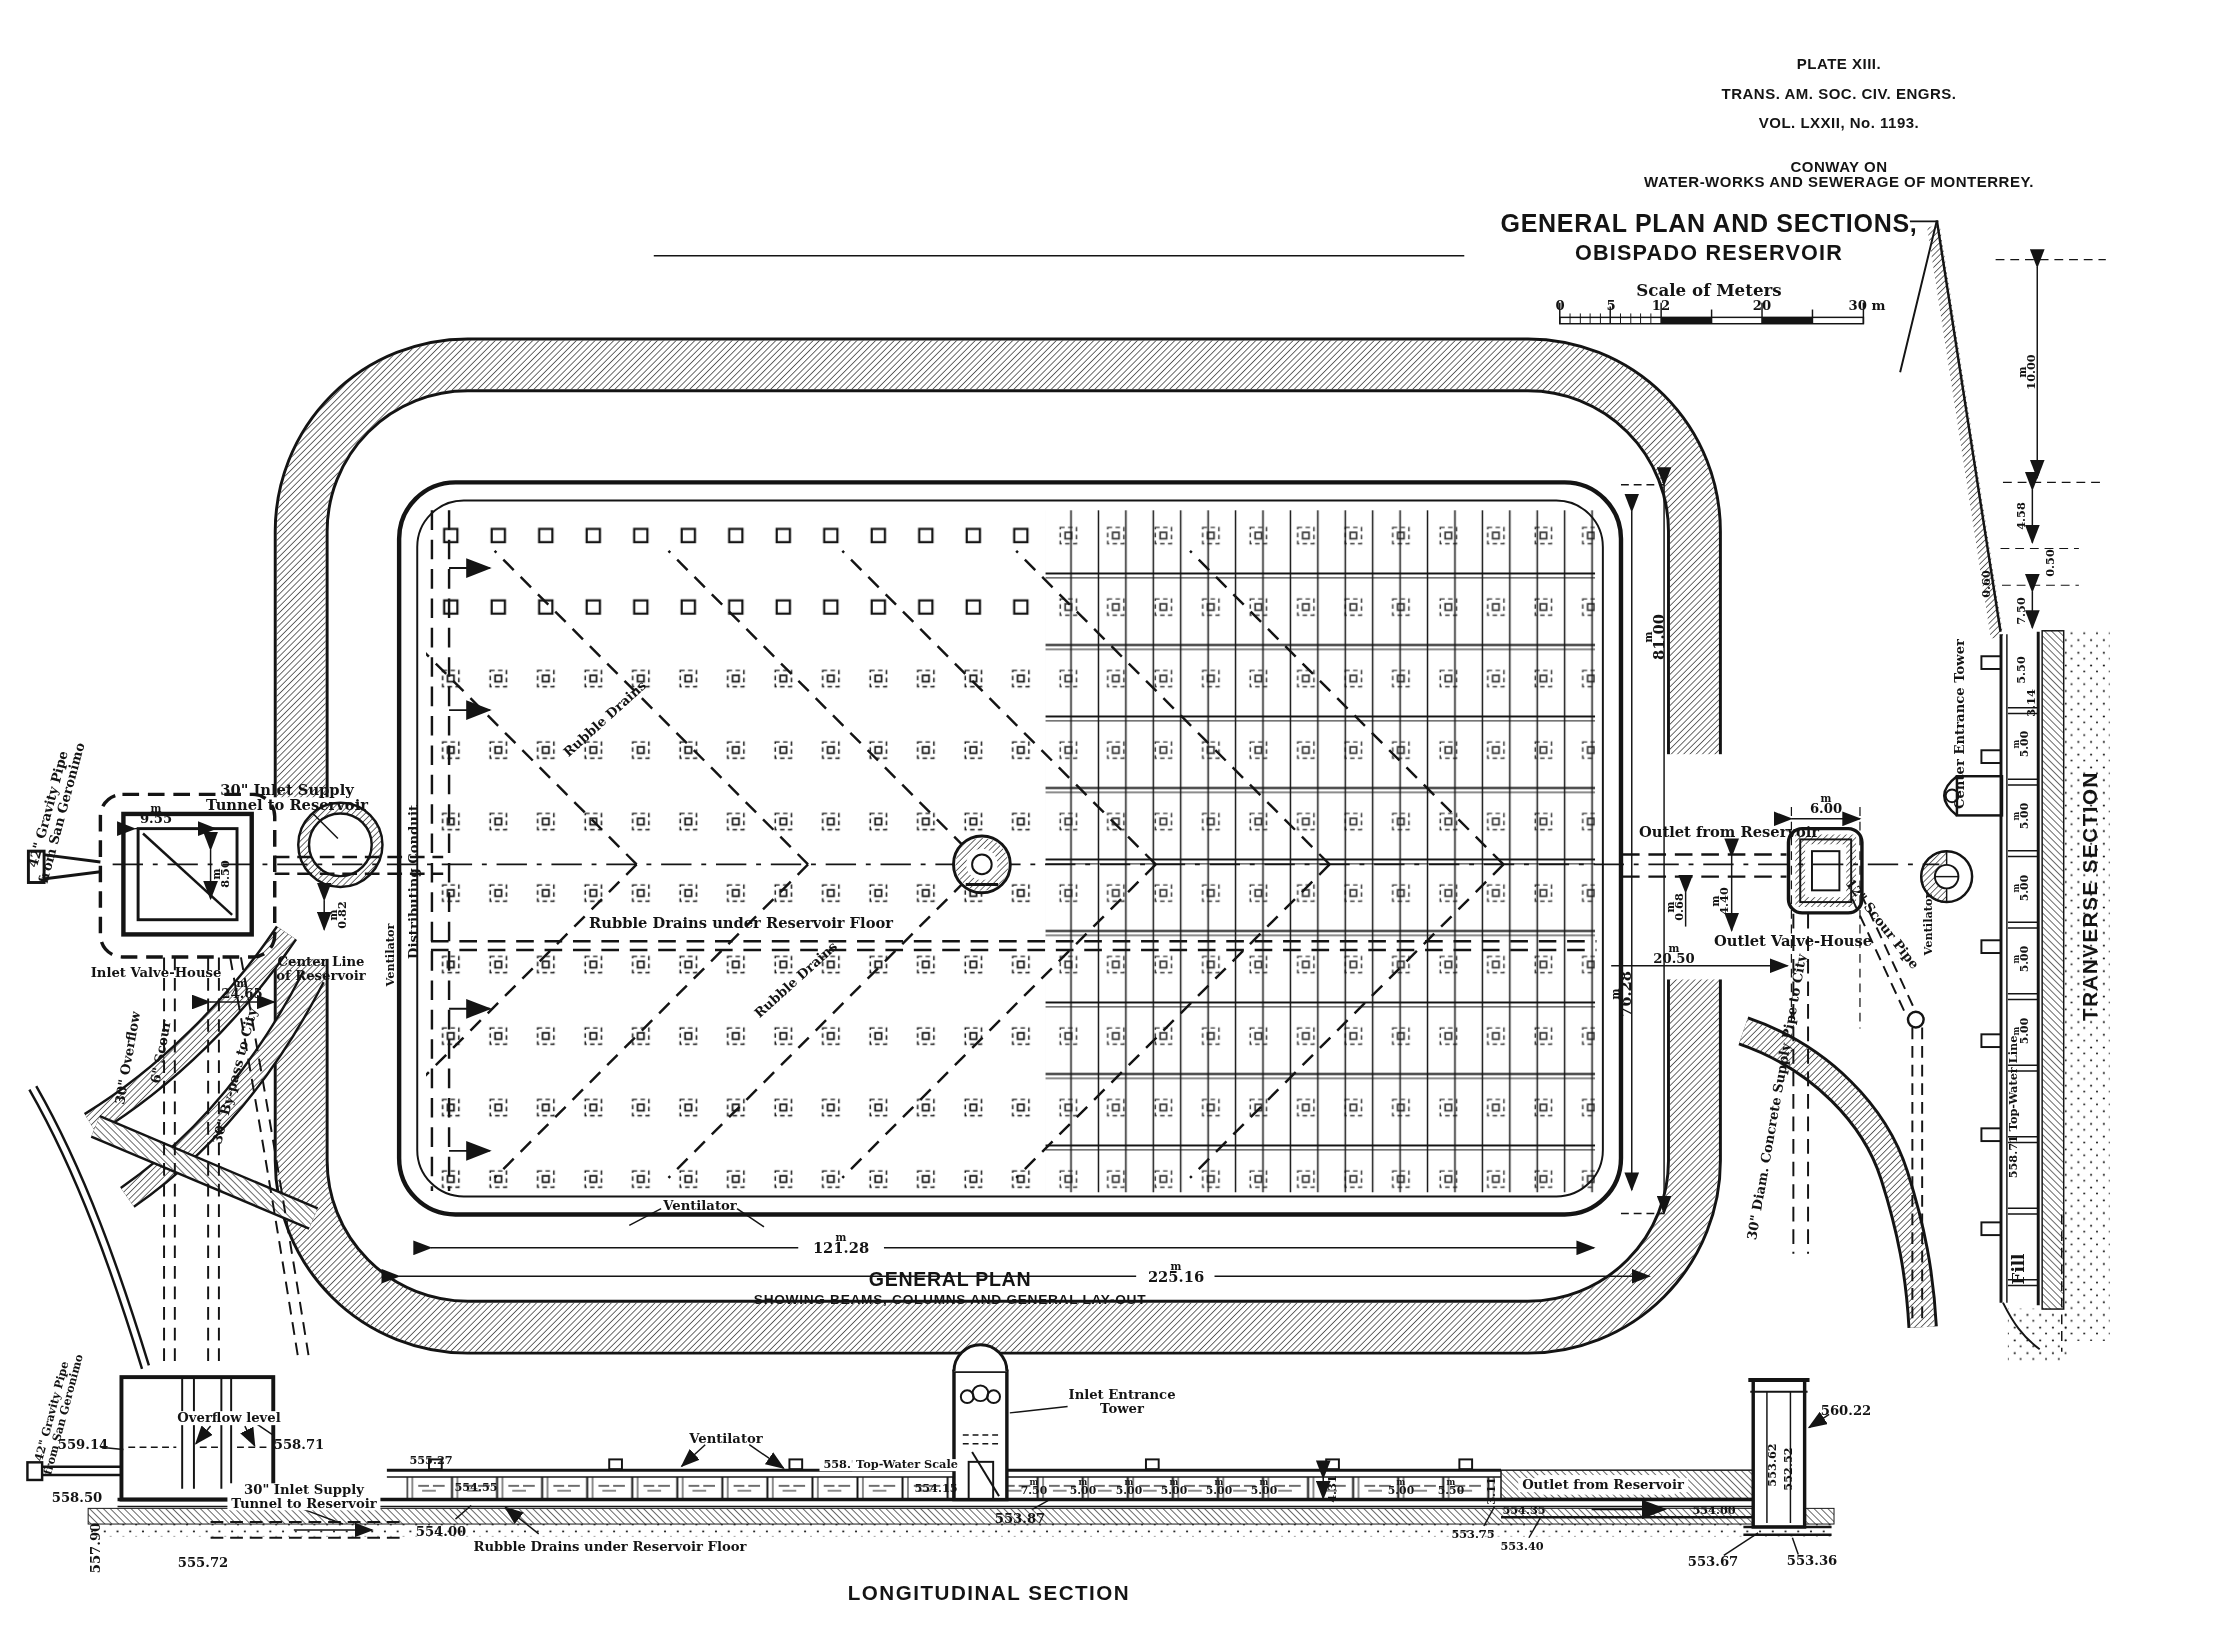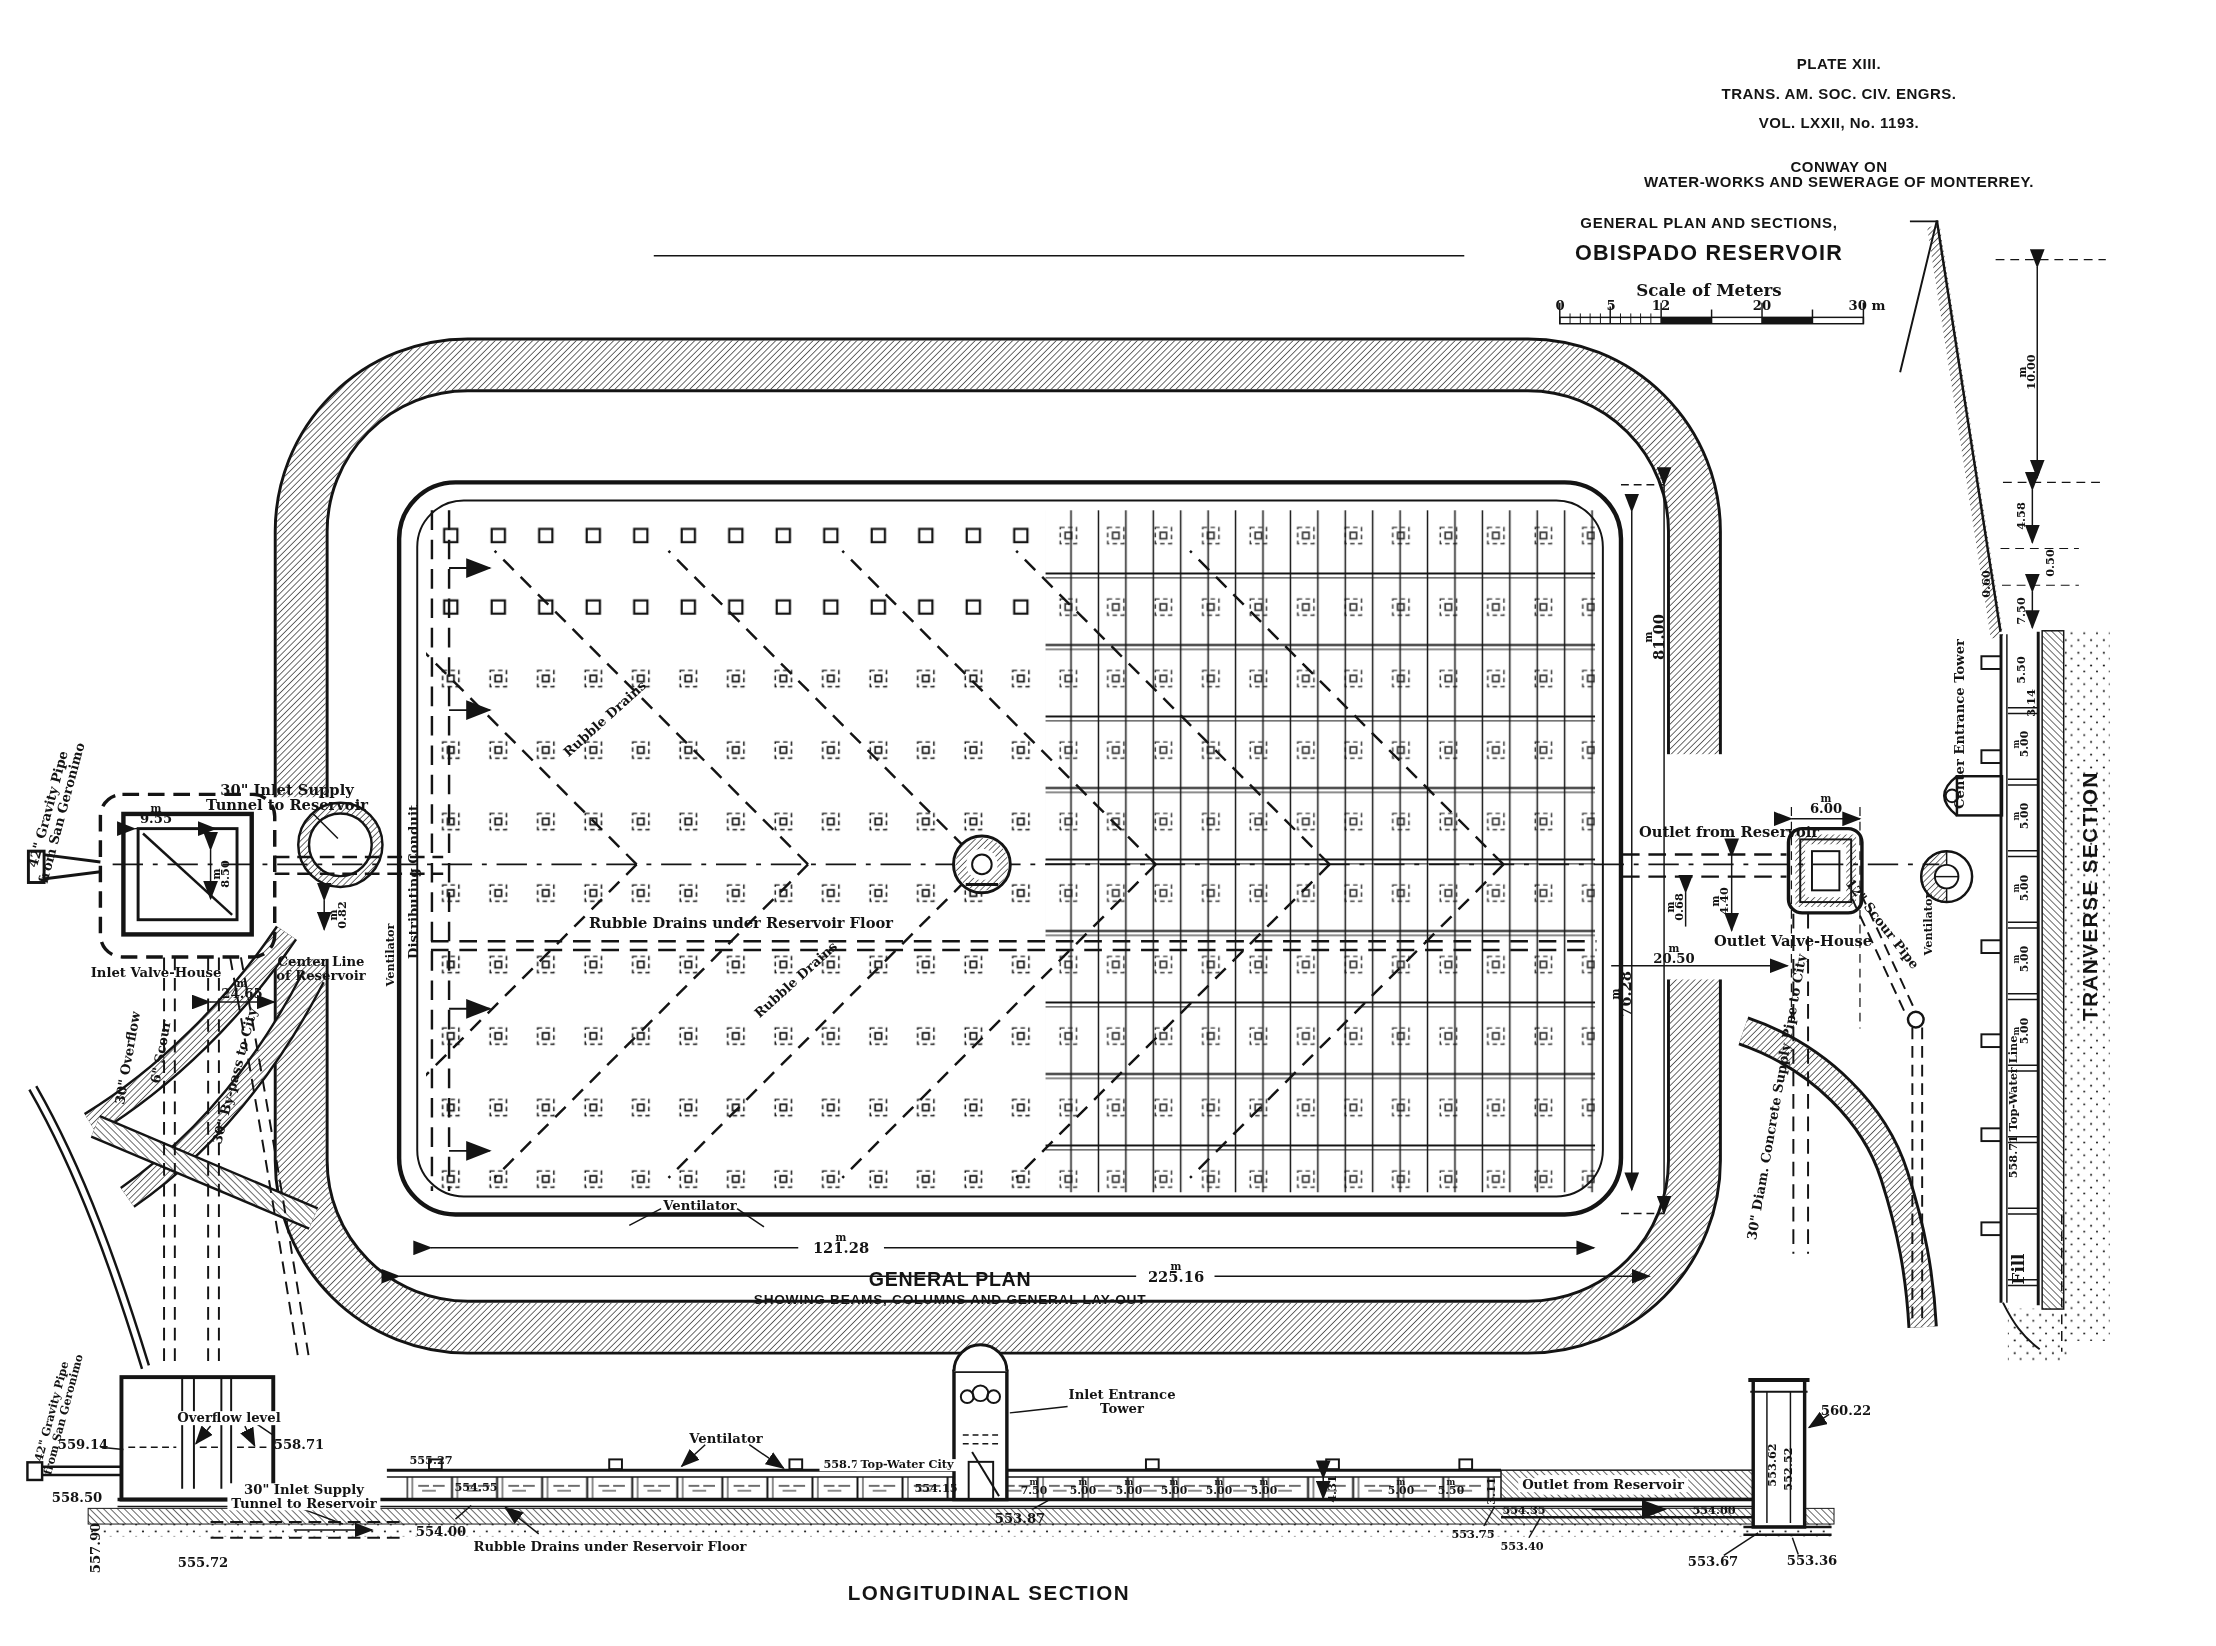--- a/index.html
+++ b/index.html
@@ -3,21 +3,21 @@
 <meta charset="utf-8">
 <style>
   html,body{margin:0;padding:0;background:#fff;}
   .sheet{position:relative;width:2216px;height:1646px;background:#fff;overflow:hidden;
          font-family:"DejaVu Serif",serif;color:#141414;}
   svg{position:absolute;left:0;top:0;}
   .lbl{position:absolute;transform:translate(-50%,-50%);white-space:nowrap;
        font-weight:bold;font-size:14.7px;line-height:1.04;text-align:center;}
   .sm{font-size:13.2px;} .xs{font-size:11.3px;}
   .sans{font-family:"Liberation Sans",sans-serif;letter-spacing:0.7px;}
-  .h1{font-size:15px;} .h2{font-size:21.6px;letter-spacing:1.2px;}
+  .h1{font-size:25px;} .h2{font-size:21.6px;letter-spacing:1.2px;}
   .cap{font-size:20.6px;letter-spacing:1.5px;}
   .tb{font-size:15px;letter-spacing:0.5px;}
   .r90{transform:translate(-50%,-50%) rotate(-90deg);}
   .r80{transform:translate(-50%,-50%) rotate(-80deg);}
   .r75{transform:translate(-50%,-50%) rotate(-75deg);}
   .r45{transform:translate(-50%,-50%) rotate(-42deg);}
   .rp52{transform:translate(-50%,-50%) rotate(52deg);}
   .dim{display:flex;flex-direction:column;align-items:center;line-height:0.85;}
   .dim .unit{font-size:10.3px;font-weight:bold;}
   .bay{font-size:10.8px;} .bay .unit{font-size:8.3px;}
@@ -478,21 +478,21 @@
 <div class="lbl sm bg" style="left:304px;top:1497px">
   <div>30" Inlet Supply</div>
   <div>Tunnel to Reservoir</div>
 </div>
 <div class="lbl xs" style="left:431px;top:1461px">555.27</div>
 <div class="lbl xs" style="left:476px;top:1488px">554.55</div>
 <div class="lbl sm" style="left:441px;top:1532px">554.00</div>
 <div class="lbl sm" style="left:610px;top:1547px">Rubble Drains under Reservoir Floor</div>
 <div class="lbl sm" style="left:726px;top:1439px">Ventilator</div>
 <div class="lbl xs bg" style="left:845px;top:1465px">558.71</div>
-<div class="lbl xs bg" style="left:907px;top:1465px">Top-Water City</div>
+<div class="lbl xs bg" style="left:907px;top:1465px">Top-Water Scale</div>
 <div class="lbl xs" style="left:936px;top:1489px">554.15</div>
 <div class="lbl sm" style="left:1122px;top:1402px">
   <div>Inlet Entrance</div>
   <div>Tower</div>
 </div>
 <div class="lbl sm" style="left:1020px;top:1519px">553.87</div>
 
 <div class="lbl bay dim" style="left:1034px;top:1487px">
   <span class="unit">m</span>
   <span>7.50</span>

